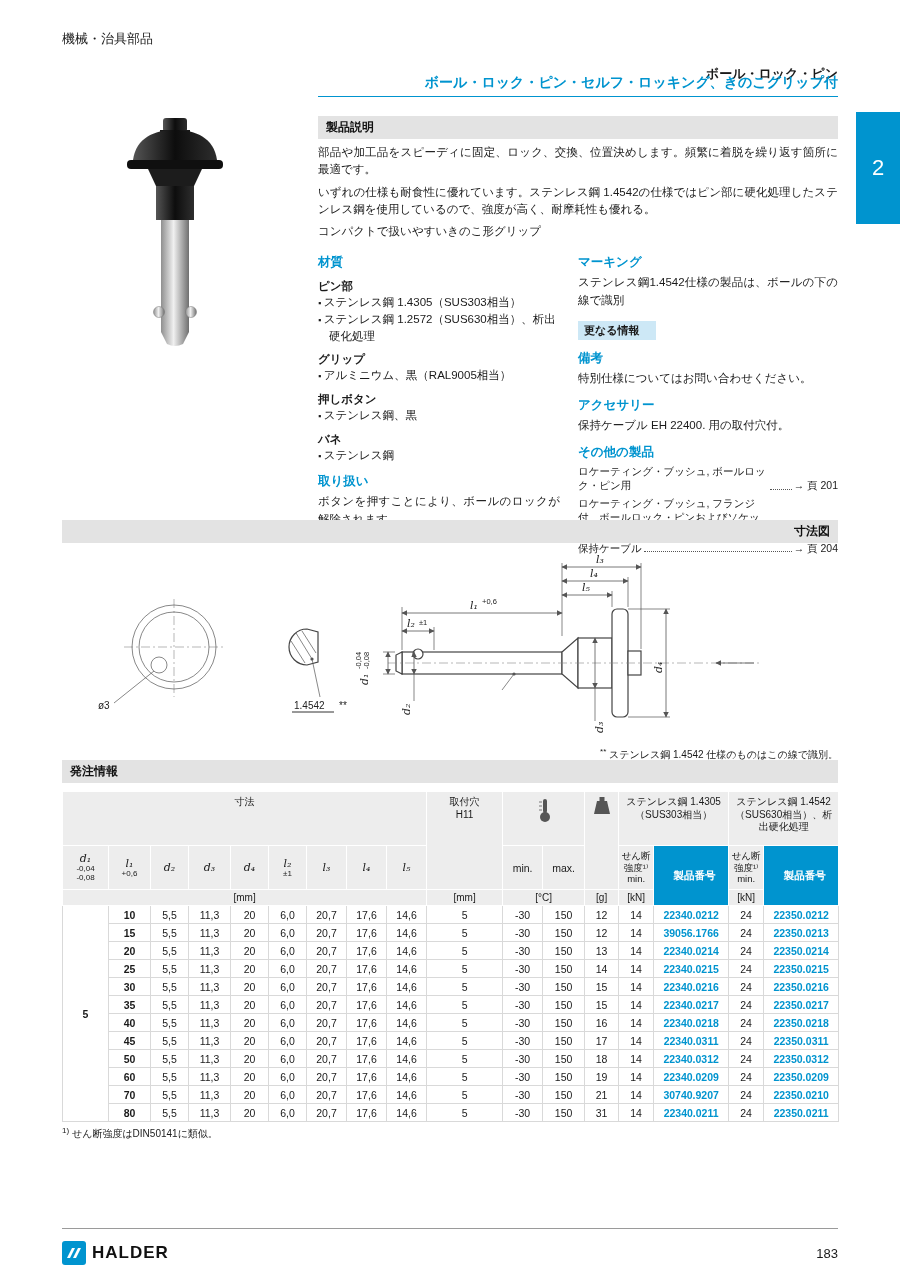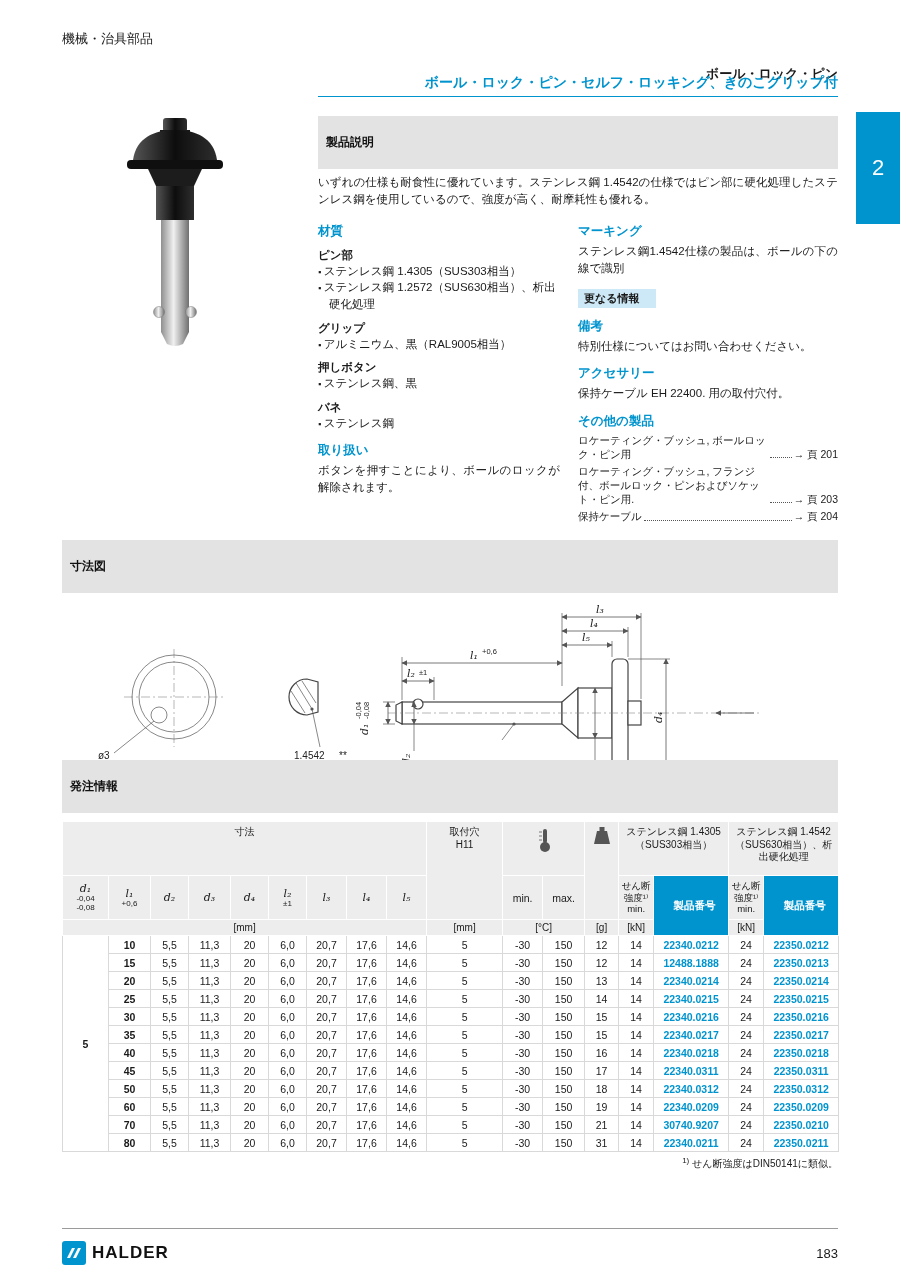--- a/index.html
+++ b/index.html
@@ -20,59 +20,59 @@
 
   
   .side-tab{ position:absolute; right:0; top:112px; width:44px; height:112px; background:var(--cyan);
              color:#fff; font-size:22px; display:flex; align-items:center; justify-content:center; }
 
   
   .photo{ position:absolute; left:70px; top:112px; width:215px; height:255px; }
 
   
   .main-right{ position:absolute; left:318px; top:116px; width:520px; }
-  .bar{ background:var(--bar); font-weight:bold; font-size:12px; padding:18px 8px; color:#111; }
+  .bar{ background:var(--bar); font-weight:bold; font-size:12px; padding:3px 8px; color:#111; }
   .desc p{ font-size:11.5px; line-height:1.5; margin-top:5px; text-align:justify; }
   .cols{ display:flex; gap:18px; margin-top:12px; }
   .colL{ width:242px; } .colR{ width:260px; }
   .h-cyan{ color:var(--cyan); font-weight:bold; font-size:12.5px; margin:10px 0 3px; }
   .h-cyan:first-child{ margin-top:2px; }
   .sub-h{ font-weight:bold; font-size:11.5px; margin-top:8px; }
   .bullet{ font-size:11.5px; line-height:1.45; padding-left:11px; text-indent:-11px; }
   .bullet::before{ content:"▪ "; font-size:9px; }
   .body-txt{ font-size:11.5px; line-height:1.5; text-align:justify; }
   .info-bar{ background:#cde8f6; font-weight:bold; font-size:11px; padding:2px 16px 2px 6px;
              display:inline-block; margin-top:12px; }
   .op-item{ display:flex; align-items:flex-end; font-size:10.5px; line-height:1.35; margin-top:3px; }
   .op-item .lbl{ max-width:190px; }
   .op-item .lead{ flex:1; border-bottom:1.5px dotted #555; margin:0 2px 3px 2px; min-width:6px; }
   .op-item .ref{ white-space:nowrap; }
 
   
-  .dim-sec{ position:absolute; left:62px; top:540px; width:776px; }
+  .dim-sec{ position:absolute; left:62px; top:520px; width:776px;text-align:right; }
   .dim-sec svg{ display:block; margin-top:8px; }
   .fnote{ font-size:10px; margin-top:4px; }
   .fnote sup{ font-size:8px; }
 
   
   .order-sec{ position:absolute; left:62px; top:760px; width:776px; }
   table{ border-collapse:collapse; table-layout:fixed; width:776px; margin-top:8px; font-size:10.5px; }
   th{ background:var(--hdrgray); font-weight:normal; border:1.5px solid #fff; padding:2px; text-align:center; }
   .rowA th{ height:54px; vertical-align:top; padding-top:4px; font-size:10px; line-height:1.25; }
   .rowB th{ height:44px; vertical-align:middle; }
   .rowC th{ height:15px; font-size:10px; vertical-align:middle; }
   th.blue{ background:var(--cyan); color:#fff; font-weight:bold; font-size:10.5px; vertical-align:middle;padding-left:9px; }
   .var{ display:block; font-style:italic; font-family:"DejaVu Serif","Liberation Serif",serif; font-size:11px; }
   .tol{ display:block; font-size:8px; line-height:1.1; }
   .shear div{ font-size:9.5px; line-height:1.2; }
   td{ border:1px solid var(--line); text-align:center; padding:2.5px 2px; background:#fff; }
   td.l1cell{ font-weight:bold; }
   td.pncell{ color:var(--cyan); font-weight:bold; }
   td.d1cell{ font-weight:bold; }
-  .tbl-fnote{ font-size:10px; margin-top:4px;text-align:right; }
+  .tbl-fnote{ font-size:10px; margin-top:4px; }
   .tbl-fnote sup{ font-size:8px; }
 
   
   .footer{ position:absolute; left:62px; top:1228px; width:776px; border-top:1px solid #9a9a9a; }
   .footer-inner{ display:flex; align-items:center; justify-content:space-between; margin-top:12px; }
   .logo{ display:flex; align-items:center; gap:6px; }
   .logo .word{ font-weight:bold; font-size:17px; letter-spacing:1px; color:#111; }
   .pageno{ font-size:13px; }
 
   
@@ -121,21 +121,23 @@
       <rect x="91" y="108" width="28" height="112" fill="url(#met)"></rect>
       <circle cx="89" cy="200" r="5.5" fill="url(#met)" stroke="#777" stroke-width="0.5"></circle>
       <circle cx="121" cy="200" r="5.5" fill="url(#met)" stroke="#777" stroke-width="0.5"></circle>
       <path d="M91,220 L119,220 L113,232 Q105,236 97,232 Z" fill="url(#met)"></path>
     </g>
   </svg>
 
   <div class="main-right">
     <div class="bar">製品説明</div>
     <div class="desc">
+      <p>部品や加工品をスピーディに固定、ロック、交換、位置決めします。頻繁に着脱を繰り返す箇所に最適です。</p>
       <p>いずれの仕様も耐食性に優れています。ステンレス鋼 1.4542の仕様ではピン部に硬化処理したステンレス鋼を使用しているので、強度が高く、耐摩耗性も優れる。</p>
+      <p>コンパクトで扱いやすいきのこ形グリップ</p>
     </div>
 
     <div class="cols">
       <div class="colL">
         <div class="h-cyan">材質</div>
 
         <div class="sub-h">ピン部</div>
         <div class="bullet">ステンレス鋼 1.4305（SUS303相当）</div>
         <div class="bullet">ステンレス鋼 1.2572（SUS630相当）、析出硬化処理</div>
 
@@ -427,21 +429,21 @@
             <td>20</td>
             <td>6,0</td>
             <td>20,7</td>
             <td>17,6</td>
             <td>14,6</td>
             <td>5</td>
             <td>-30</td>
             <td>150</td>
             <td>12</td>
             <td>14</td>
-            <td class="pncell">12488.1888</td>
+            <td class="pncell">39056.1766</td>
             <td>24</td>
             <td class="pncell">22350.0213</td>
           </tr>
           <tr>
             <td class="l1cell">20</td>
             <td>5,5</td>
             <td>11,3</td>
             <td>20</td>
             <td>6,0</td>
             <td>20,7</td>

